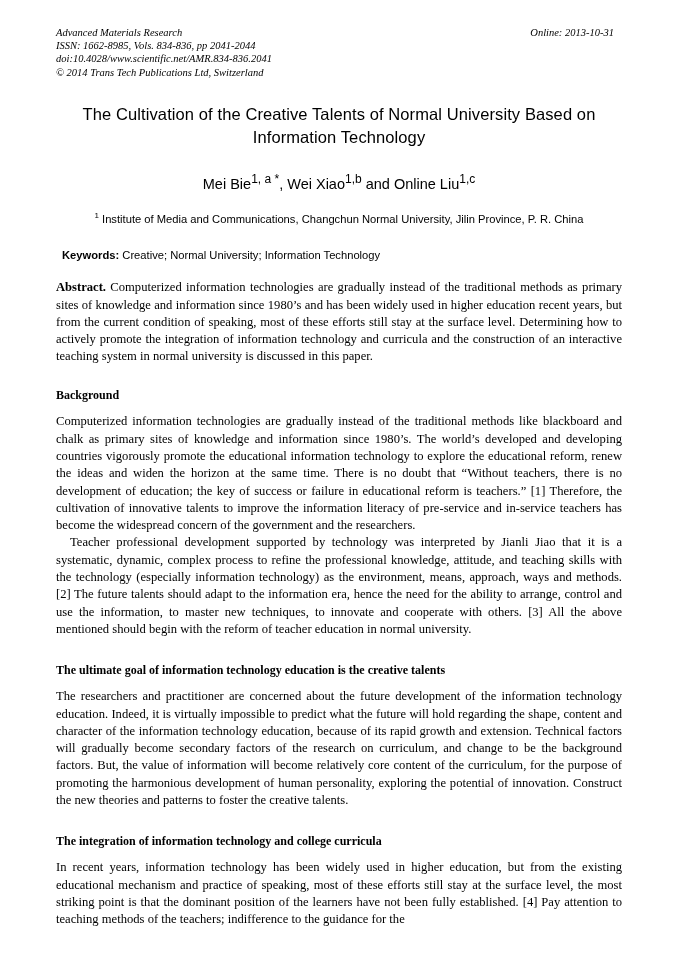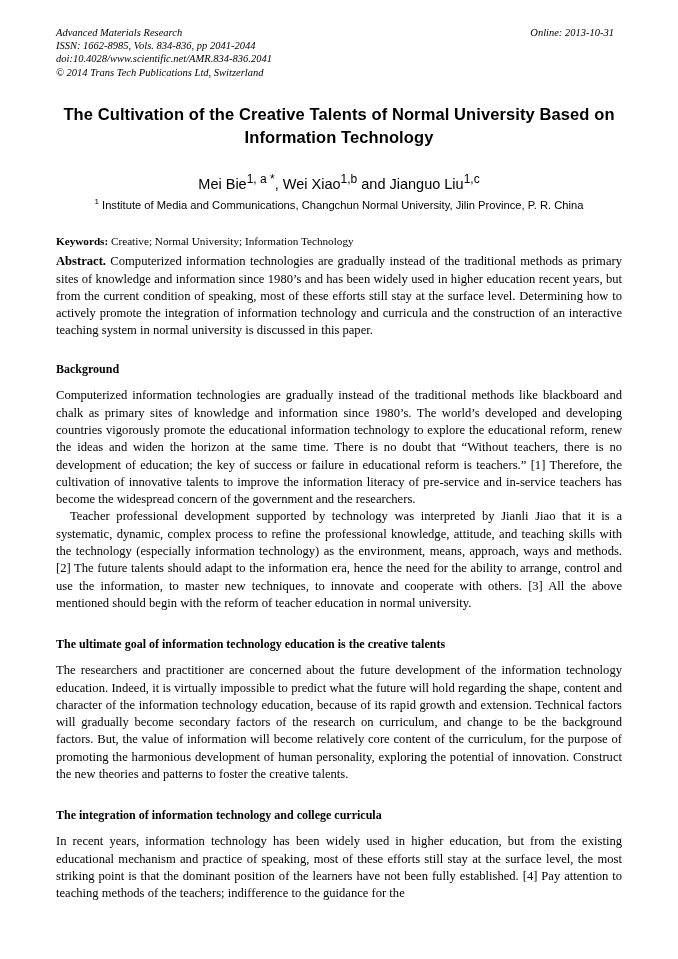--- a/index.html
+++ b/index.html
@@ -36,60 +36,62 @@
     font-size: 10.5px;
   }
   .hdr-line {
     white-space: nowrap;
   }
   
   .title {
     margin-top: 24px;
     text-align: center;
     font-family: "Liberation Sans", sans-serif;
-    font-weight: bold;
+    font-weight: normal;
     font-size: 16.5px;
     line-height: 23px;
     letter-spacing: 0.1px;
   }
   
   .authors {
     margin-top: 20px;
     text-align: center;
     font-family: "Liberation Sans", sans-serif;
     font-size: 14.5px;
     line-height: 20px;
   }
   .authors sup { font-size: 12px; vertical-align: super; }
   .affil {
+    margin-top: 14px;
     text-align: center;
     font-family: "Liberation Sans", sans-serif;
     font-size: 11.2px;
     line-height: 16px;
   }
   .affil sup { font-size: 8px; vertical-align: super; }
   .emails {
     margin-top: 6px;
     text-align: center;
     font-family: "Liberation Sans", sans-serif;
     font-size: 11.2px;
     line-height: 16px;
   }
   .emails sup { font-size: 8px; vertical-align: super; }
   
   .keywords {
     margin-top: 22px;
-    font-family: Liberation Serif, serif;
+    font-family: Liberation Sans, sans-serif;
     font-size: 11.2px;
     line-height: 15px;
+    margin-left: 6px;
   }
   .keywords b { font-weight: bold; }
   
   .abstract {
-    margin-top: 4px;
+    margin-top: 16px;
     font-size: 12.6px;
     line-height: 17.2px;
     text-align: justify;
   }
   .abstract .lbl { font-weight: bold; }
   
   h2.sec {
     margin: 22px 0 0 0;
     font-size: 12px;
     font-weight: bold;
@@ -114,21 +116,21 @@
     <div class="hdr-line">Advanced Materials Research</div>
     <div class="hdr-line">ISSN: 1662-8985, Vols. 834-836, pp 2041-2044</div>
     <div class="hdr-line">doi:10.4028/www.scientific.net/AMR.834-836.2041</div>
     <div class="hdr-line">© 2014 Trans Tech Publications Ltd, Switzerland</div>
     <div class="right">Online: 2013-10-31</div>
   </div>
 
   <div class="title">The Cultivation of the Creative Talents of Normal University Based on Information Technology</div>
 
   <div class="authors">
-    <span>Mei Bie</span><sup>1, a *</sup><span>, </span><span>Wei Xiao</span><sup>1,b</sup><span> and </span><span>Jianguo Liu</span><sup>1,c</sup>
+    <span>Mei Bie</span><sup>1, a *</sup><span>, </span><span>Wei Xiao</span><sup>1,b</sup><span> and </span><span>Online Liu</span><sup>1,c</sup>
   </div>
 
   <div class="affil">
     <sup>1</sup><span> Institute of Media and Communications, Changchun Normal University, Jilin Province, P. R. China</span>
   </div>
 
 
   <div class="keywords">
     <b>Keywords:</b><span> Creative; Normal University; Information Technology</span>
   </div>

